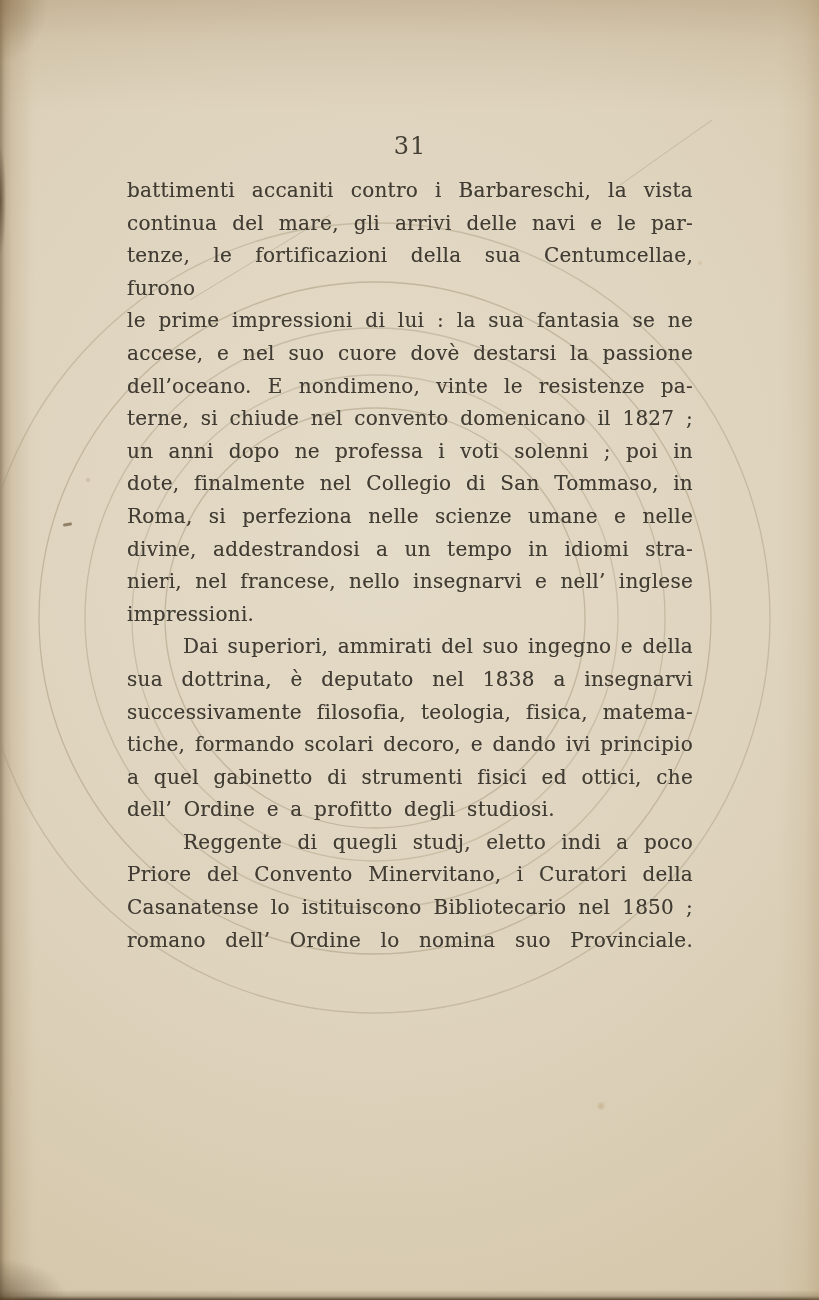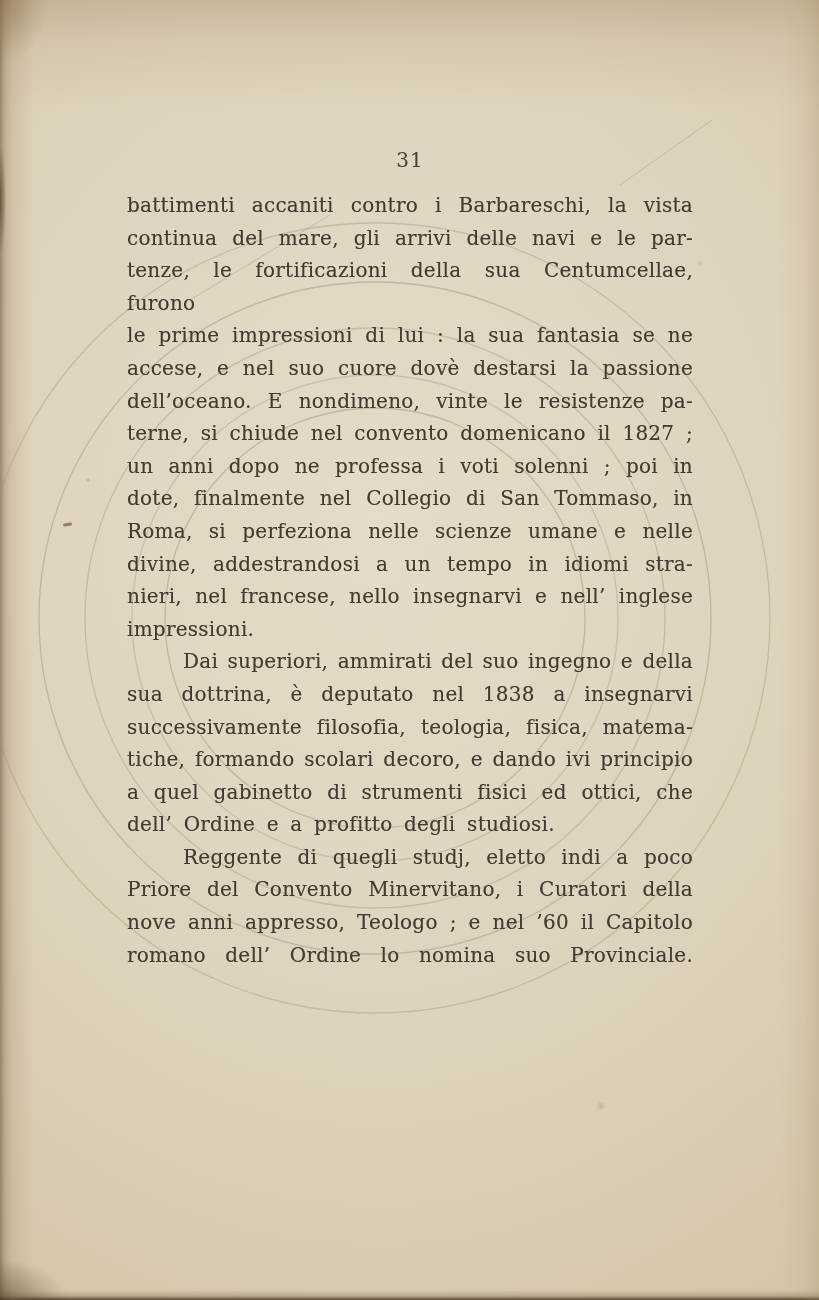--- a/index.html
+++ b/index.html
@@ -17,25 +17,25 @@
       radial-gradient(90px 55px at 0% 100%, rgba(70,52,30,0.5), rgba(70,52,30,0) 75%),
       radial-gradient(8px 70px at 0px 200px, rgba(60,45,25,0.55), rgba(60,45,25,0) 80%),
       linear-gradient(180deg, rgba(151,122,82,0.30) 0px, rgba(151,122,82,0.12) 40px, rgba(151,122,82,0) 110px),
       linear-gradient(90deg, rgba(97,74,46,0.55) 0px, rgba(140,112,74,0.35) 5px, rgba(171,146,106,0.25) 12px, rgba(171,146,106,0) 34px),
       linear-gradient(270deg, rgba(164,138,96,0.28) 0px, rgba(164,138,96,0.10) 14px, rgba(164,138,96,0) 40px),
       linear-gradient(0deg, rgba(62,47,28,0.85) 0px, rgba(92,72,45,0.25) 4px, rgba(92,72,45,0) 10px),
       radial-gradient(115% 85% at 46% 40%, #e4dbc8 0%, #ded3bd 45%, #d3c5a8 85%, #c9b795 100%);
   }
   .stamp{position:absolute;inset:0;pointer-events:none;}
   .pageno{
-    position:absolute;left:127px;top:148px;width:566px;
-    text-align:center;font-size:20px;letter-spacing:1px;color:#45403​6;color:#454036;
+    position:absolute;left:127px;top:132px;width:566px;
+    text-align:center;font-size:24px;letter-spacing:1px;color:#45403​6;color:#454036;
   }
   .textblock{
-    position:absolute;left:127px;top:189px;width:566px;
+    position:absolute;left:127px;top:174px;width:566px;
     font-size:20px;line-height:32.6px;color:#413c33;
     letter-spacing:0.25px;word-spacing:2px;
     text-shadow:0 0 0.5px rgba(65,60,51,0.45);
   }
   .line{text-align:justify;text-align-last:justify;}
   .line.last{text-align-last:left;word-spacing:5px;}
   .line.indent{padding-left:56px;}
   .it{}
   .speck-dash{
     position:absolute;left:63px;top:523px;width:9px;height:3px;
@@ -88,18 +88,18 @@
       <div class="line">sua dottrina, è deputato nel 1838 a insegnarvi</div>
       <div class="line">successivamente filosofia, teologia, fisica, matema-</div>
       <div class="line">tiche, formando scolari decoro, e dando ivi principio</div>
       <div class="line">a quel gabinetto di strumenti fisici ed ottici, che</div>
       <div class="line last">dell’ Ordine e a profitto degli studiosi.</div>
     </div>
 
     <div>
       <div class="line indent">Reggente di quegli studj, eletto indi a poco</div>
       <div class="line">Priore del Convento Minervitano, i Curatori della</div>
-      <div class="line">nove anni appresso, Teologo ; e nel ’60 il Capitolo</div>
+      <div class="line">Casanatense lo istituiscono Bibliotecario nel 1850 ;</div>
       <div class="line">romano dell’ Ordine lo nomina suo Provinciale.</div>
     </div>
 
   </div>
 </div>
 
 </body></html>

